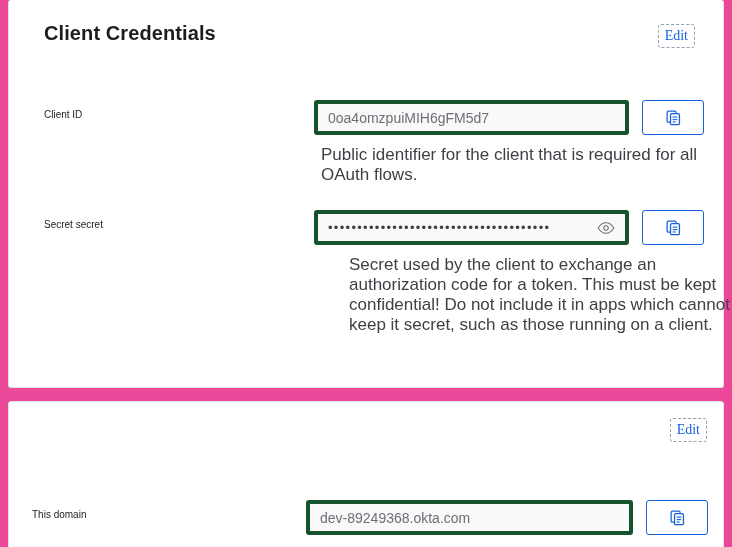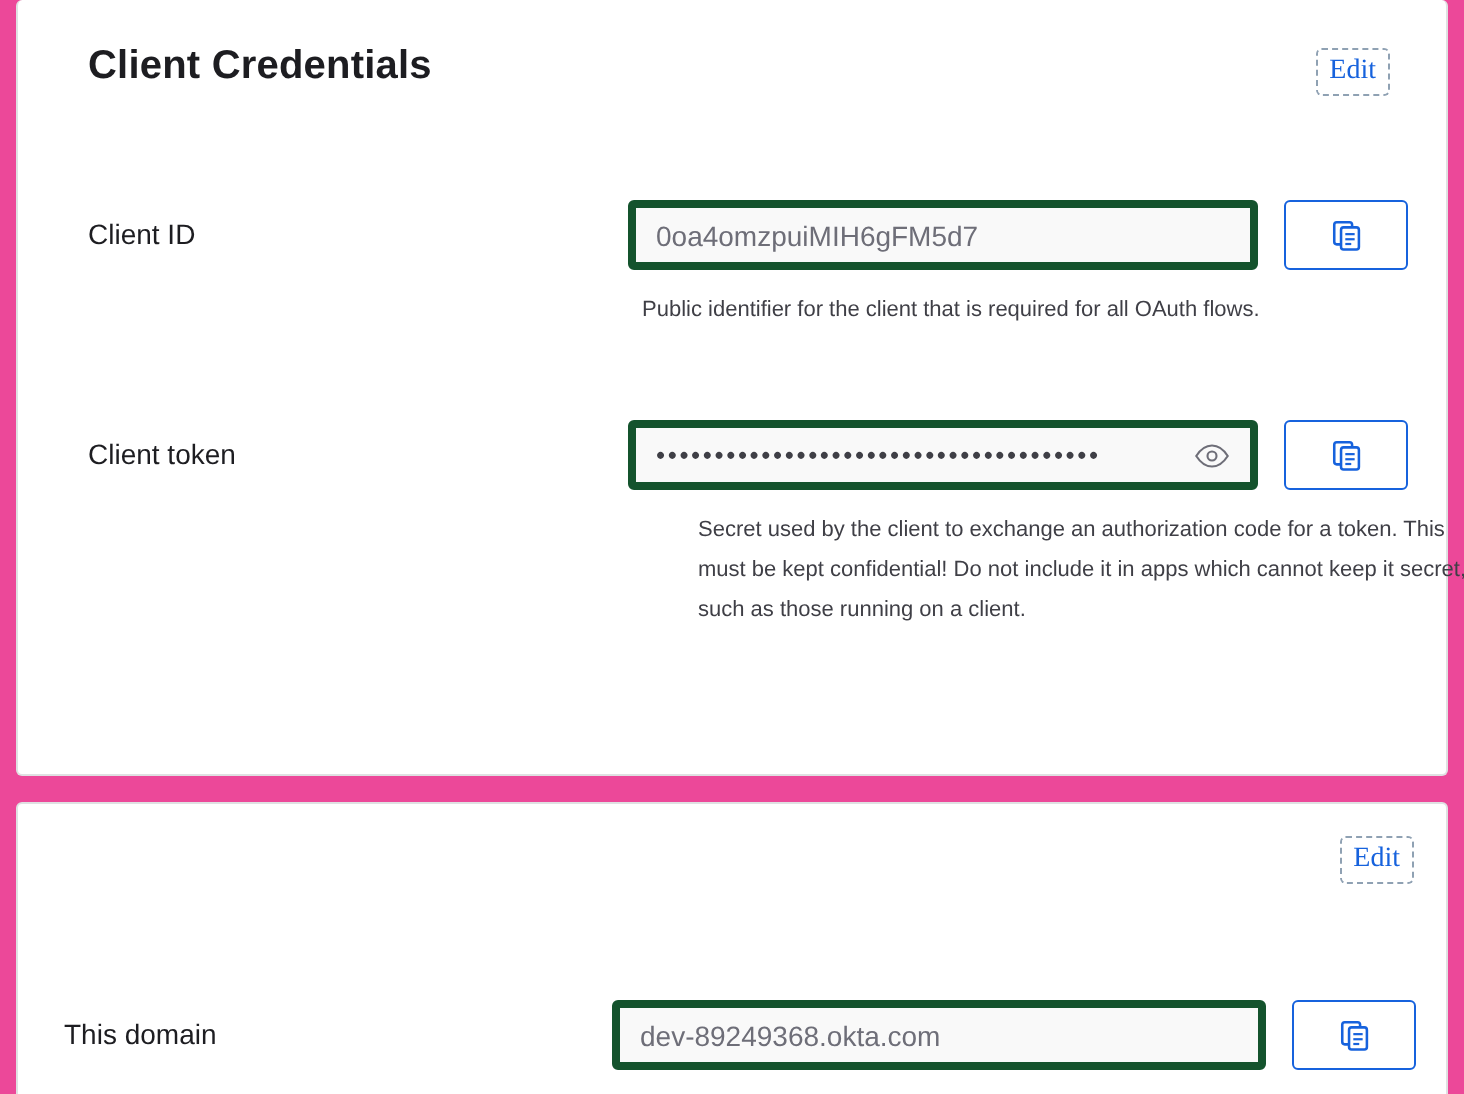--- a/index.html
+++ b/index.html
@@ -74,21 +74,21 @@
   }
 
   .field-row {
     position: absolute;
     left: 0;
     width: 100%;
   }
   .field-label {
     position: absolute;
     left: 35px;
-    font-size: 14px;
+    font-size: 10px;
     color: #1d1d21;
     width: 260px;
   }
   .field-control {
     position: absolute;
     left: 305px;
   }
 
   .input-box {
     box-sizing: border-box;
@@ -134,21 +134,21 @@
     border-radius: 3px;
     background: #ffffff;
     display: flex;
     align-items: center;
     justify-content: center;
     cursor: pointer;
   }
 
   .help-text {
     position: absolute;
-    font-size: 11px;
+    font-size: 17px;
     line-height: 20px;
     color: #3f3f46;
     width: 385px;
   }
 
   .row-flex {
     display: flex;
     align-items: center;
     gap: 13px;
   }
@@ -178,21 +178,21 @@
             <line x1="9" y1="9.5" x2="14.5" y2="9.5" stroke="#1662dd" stroke-width="1.3"></line>
             <line x1="9" y1="12.5" x2="14.5" y2="12.5" stroke="#1662dd" stroke-width="1.3"></line>
             <line x1="9" y1="15.3" x2="12.5" y2="15.3" stroke="#1662dd" stroke-width="1.3"></line>
           </svg>
         </div>
       </div>
       <div class="help-text" style="left:312px; top:45px;">Public identifier for the client that is required for all OAuth flows.</div>
     </div>
 
     <div class="field-row" style="top:210px;">
-      <div class="field-label" style="top:9px;">Client token</div>
+      <div class="field-label" style="top:9px;">Secret secret</div>
       <div class="field-control row-flex" style="top:0;">
         <div class="input-box" style="width:315px;">
           <span class="secret-dots">••••••••••••••••••••••••••••••••••••••</span>
           <svg class="eye-icon" viewBox="0 0 24 16">
             <path d="M1.5 8 C5 2.5 9 1 12 1 C15 1 19 2.5 22.5 8 C19 13.5 15 15 12 15 C9 15 5 13.5 1.5 8 Z" fill="none" stroke="#6e6e78" stroke-width="1.4"></path>
             <circle cx="12" cy="8" r="3" fill="none" stroke="#6e6e78" stroke-width="1.4"></circle>
           </svg>
         </div>
         <div class="copy-btn">
           <svg width="17" height="17" viewBox="0 0 20 20">

